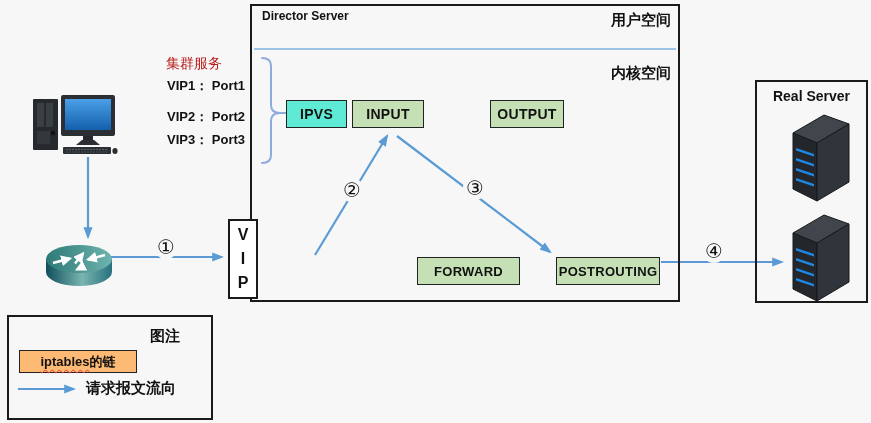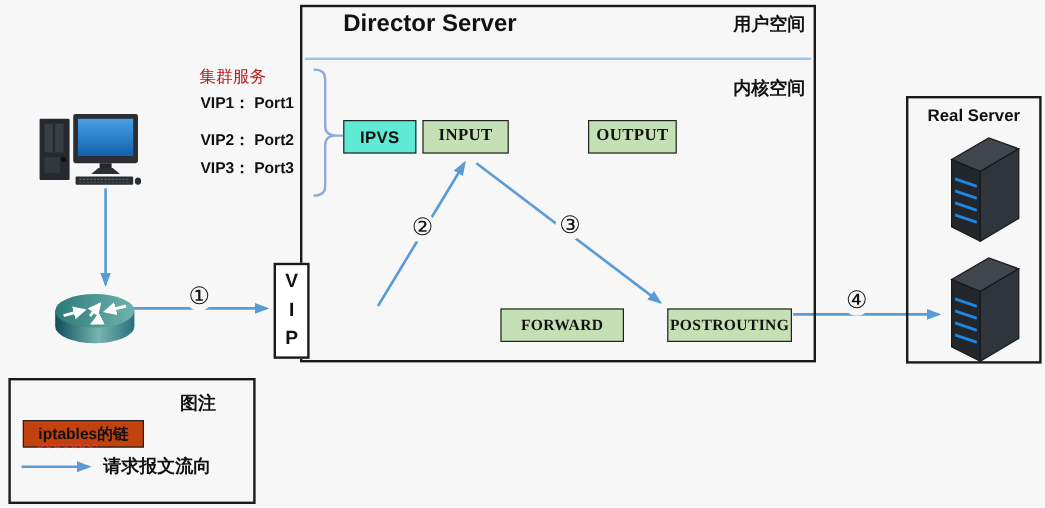--- a/index.html
+++ b/index.html
@@ -9,30 +9,30 @@
   }
   .abs{position:absolute;}
   svg{display:block;}
   
   .wires{position:absolute;left:0;top:0;width:871px;height:423px;z-index:1;pointer-events:none;}
   
   .frame{position:absolute;border:2px solid #1a1a1a;background:transparent;z-index:2;box-sizing:border-box;}
   .director{left:250px;top:4px;width:430px;height:298px;}
   .realbox{left:755px;top:80px;width:113px;height:223px;}
   .legendbox{left:7px;top:315px;width:206px;height:105px;}
-  .director-title{left:10px;top:3px;font-size:20px;font-weight:bold;color:#111;margin-left:24px;}
+  .director-title{left:10px;top:3px;font-size:12px;font-weight:bold;color:#111;}
   .space-label{right:7px;font-size:15px;font-weight:bold;color:#111;}
   .divider{left:2px;top:42px;right:2px;height:2px;background:#9DC3E6;}
   
   .chain{
     position:absolute;box-sizing:border-box;border:1.5px solid #222;z-index:2;
     display:flex;align-items:center;justify-content:center;
     font-weight:bold;font-size:13px;color:#111;letter-spacing:.3px;
   }
-  .green{background:#C5E0B4;font-family:Liberation Serif, serif;}
+  .green{background:#C5E0B4;}
   .orange{background:#5eead4;}
   .b-ipvs{left:286px;top:100px;width:61px;height:28px;font-size:14px;}
   .b-input{left:352px;top:100px;width:72px;height:28px;font-size:14px;}
   .b-output{left:490px;top:100px;width:74px;height:28px;font-size:14px;}
   .b-pre{left:262px;top:257px;width:105px;height:28px;}
   .b-fwd{left:417px;top:257px;width:103px;height:28px;}
   .b-post{left:556px;top:257px;width:104px;height:28px;}
   
   .vipbox{
     position:absolute;left:228px;top:219px;width:30px;height:80px;box-sizing:border-box;
@@ -49,22 +49,22 @@
   
   .num{
     position:absolute;width:24px;height:24px;line-height:24px;text-align:center;
     font-size:20px;color:#111;background:#f7f7f7;border-radius:50%;z-index:4;
   }
   .n1{left:154px;top:235px;} .n2{left:340px;top:178px;}
   .n3{left:463px;top:176px;} .n4{left:702px;top:239px;}
   
   .legend-title{left:141px;top:10px;font-size:15px;font-weight:bold;color:#111;}
   .legend-chip{
-    left:10px;top:33px;width:101px;height:23px;box-sizing:border-box;
-    background:#c2410c;border:1.5px solid #222;display:flex;align-items:center;justify-content:center;
+    left:10px;top:33px;width:118px;height:23px;box-sizing:border-box;
+    background:#fdba74;border:1.5px solid #222;display:flex;align-items:center;justify-content:center;
     font-size:13px;font-weight:bold;color:#111;
   }
   .chip-en{text-decoration:underline wavy #e53935 1px;text-underline-offset:3px;}
   .legend-flow{left:77px;top:62px;font-size:15px;font-weight:bold;color:#111;}
   
   .icon{position:absolute;z-index:2;}
 </style>
 </head>
 <body>
 

